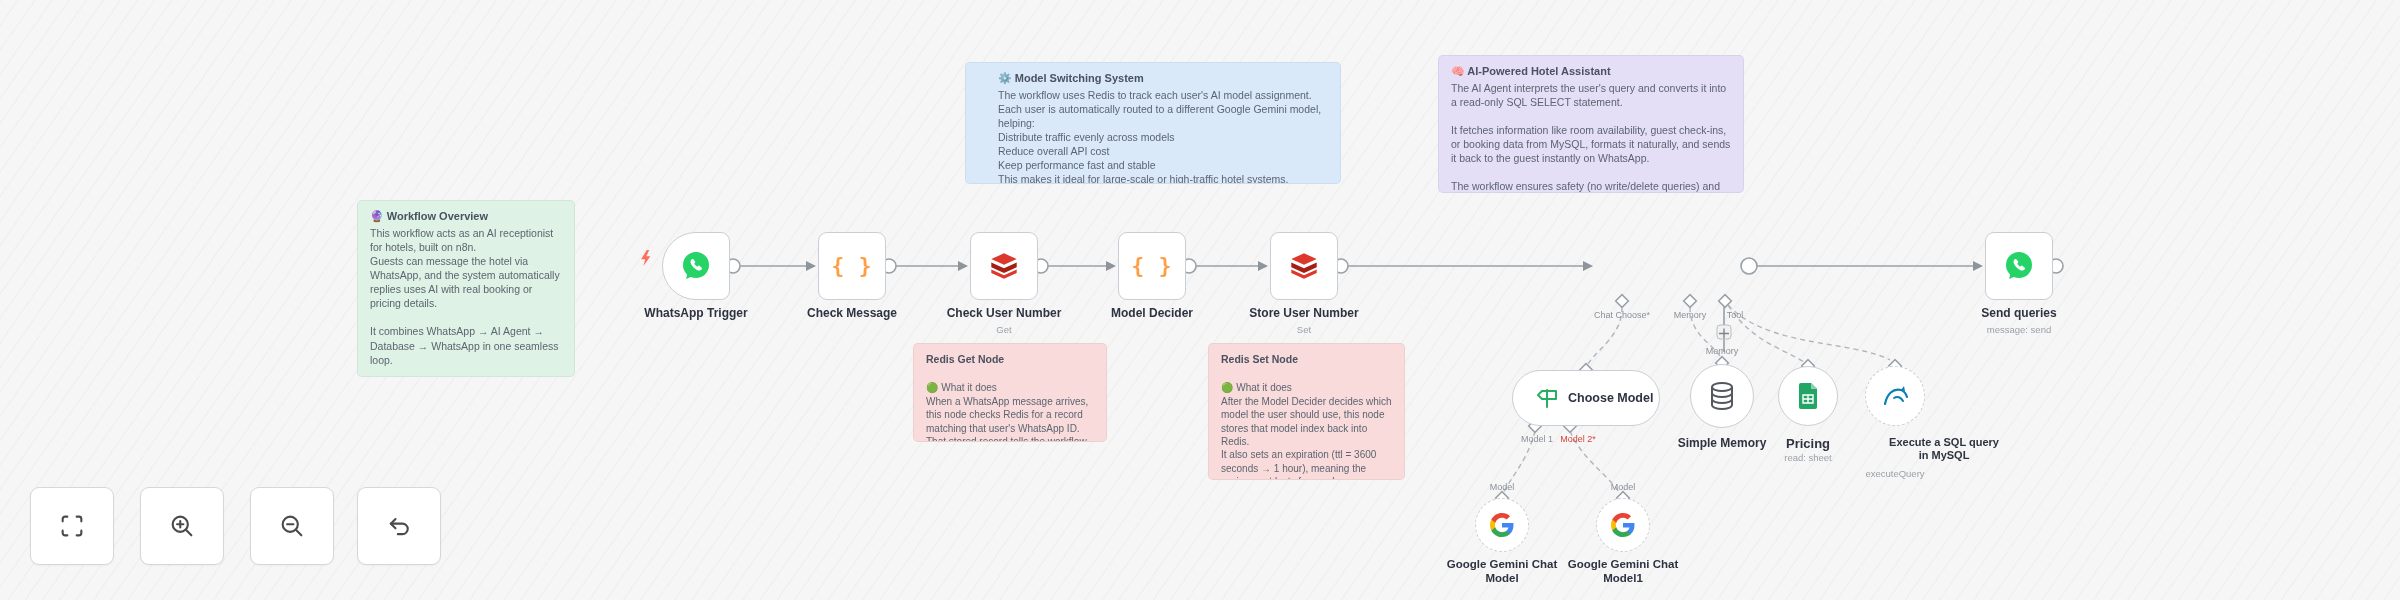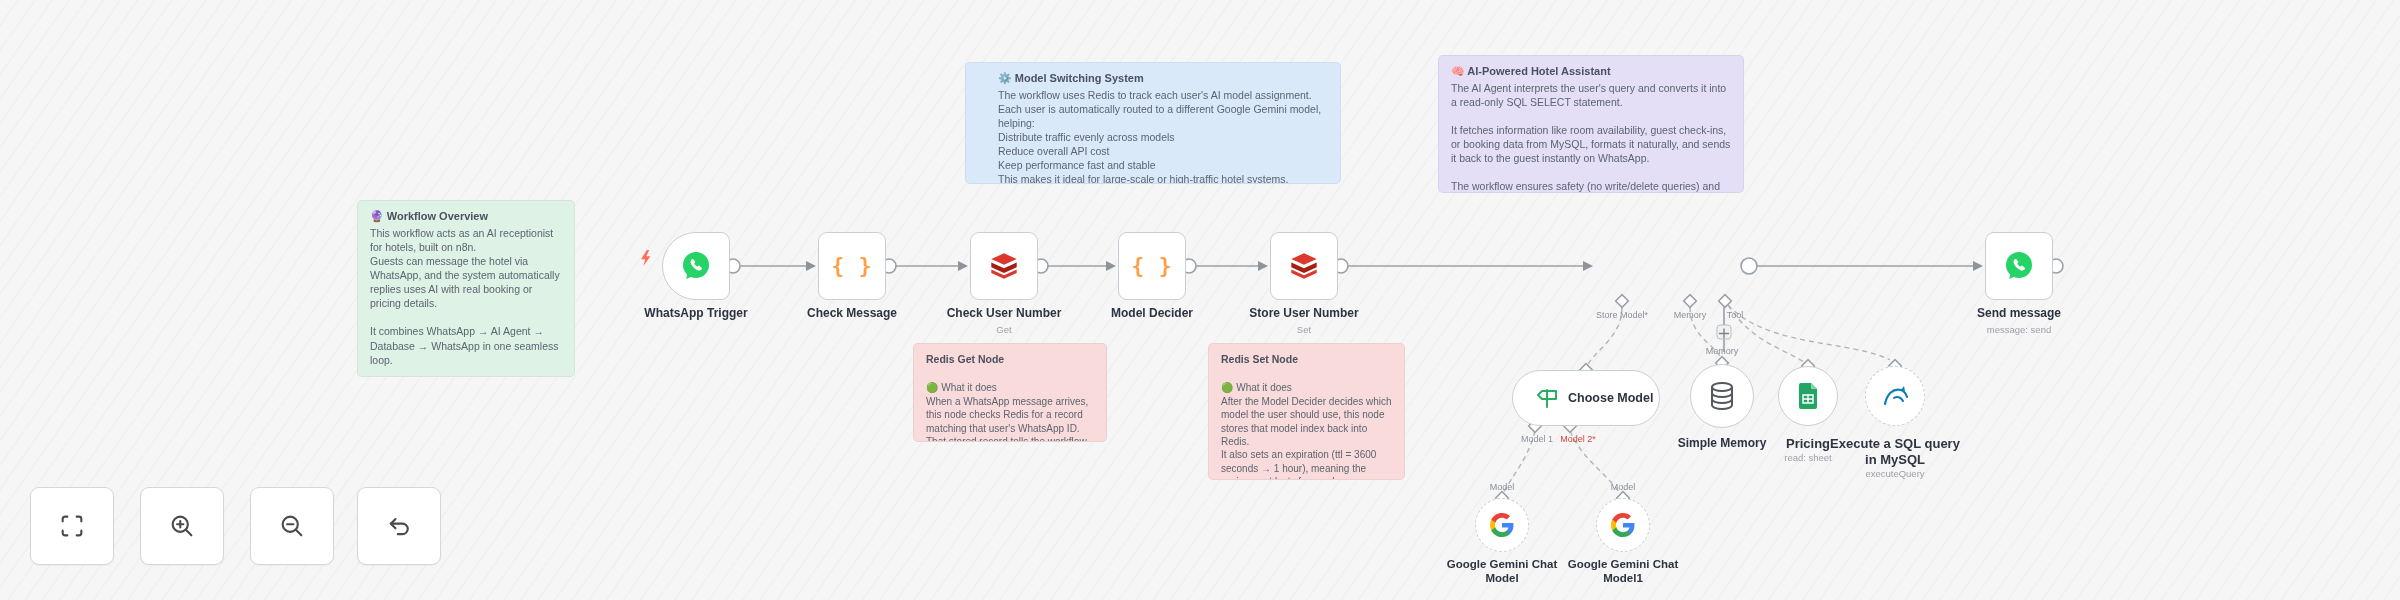--- a/index.html
+++ b/index.html
@@ -197,32 +197,32 @@
   <div class="node node-square" style="left:1270px; top:232px;">
     <svg width="30" height="28" viewBox="0 0 26 22">
       <polygon points="13,0 24,5 13,10 2,5" fill="#dc382d"></polygon>
       <polygon points="2,8 13,13 24,8 24,12 13,17 2,12" fill="#a41e11"></polygon>
       <polygon points="2,14 13,19 24,14 24,17 13,22 2,17" fill="#dc382d"></polygon>
     </svg>
   </div>
   <div class="lbl" style="left:1304px; top:306px;">Store User Number</div>
   <div class="sub" style="left:1304px; top:324px;">Set</div>
 
-  <div class="portlbl" style="left:1622px; top:310px;">Store Model*</div>
+  <div class="portlbl" style="left:1622px; top:310px;">Chat Choose*</div>
   <div class="portlbl" style="left:1690px; top:310px;">Memory</div>
   <div class="portlbl" style="left:1735px; top:310px;">Tool</div>
 
   <div class="node node-square" style="left:1985px; top:232px;">
     <svg width="32" height="32" viewBox="0 0 32 32">
       <circle cx="16" cy="15" r="13" fill="#25D366"></circle>
       <path d="M6,29 L8,22 L13,26 Z" fill="#25D366"></path>
       <path d="M11.5,9.5 c-1,1-1.3,2.6-.4,4.5 1.2,2.6 3.3,4.7 5.9,5.9 1.9.9 3.5.6 4.5-.4 .6-.6.6-1.5 0-2l-1.9-1.6c-.5-.4-1.2-.4-1.6.1l-.6.7c-1.4-.7-2.5-1.8-3.2-3.2l.7-.6c.5-.4.5-1.1.1-1.6L13.5,9.5c-.5-.6-1.4-.6-2,0z" fill="#ffffff"></path>
     </svg>
   </div>
-  <div class="lbl" style="left:2019px; top:306px;">Send message</div>
+  <div class="lbl" style="left:2019px; top:306px;">Send queries</div>
   <div class="sub" style="left:2019px; top:324px;">message: send</div>
 
   <div class="node node-pill" style="left:1512px; top:370px;">
     <svg width="24" height="22" viewBox="0 0 24 22">
       <path d="M12,3 V20" stroke="#27ae60" stroke-width="2" stroke-linecap="round"></path>
       <path d="M21,4 H7 L3,8 L7,12 H21 Z" fill="none" stroke="#27ae60" stroke-width="2" stroke-linejoin="round"></path>
     </svg>
     <span class="node-title-inline">Choose Model</span>
   </div>
   <div class="portlbl" style="left:1537px; top:434px;">Model 1</div>
@@ -248,21 +248,21 @@
   <div class="lbl" style="left:1808px; top:436px; font-size:13px;">Pricing</div>
   <div class="sub" style="left:1808px; top:452px;">read: sheet</div>
 
   <div class="node node-circle node-dashed" style="left:1865px; top:366px; width:60px; height:60px;">
     <svg width="28" height="24" viewBox="0 0 28 24">
       <path d="M4,20 C6,10 12,4 20,6 C24,7 25,10 26,13" fill="none" stroke="#0b7eb5" stroke-width="2.2" stroke-linecap="round"></path>
       <path d="M13,14 C16,12 20,13 22,17" fill="none" stroke="#0b7eb5" stroke-width="2" stroke-linecap="round"></path>
       <path d="M20,6 L23,2 L24,7" fill="#0b7eb5" stroke="none"></path>
     </svg>
   </div>
-  <div class="lbl" style="left:1895px; top:436px; font-size:13px;">Execute a SQL query
+  <div class="lbl" style="left:1944px; top:436px; font-size:11px;">Execute a SQL query
 in MySQL</div>
   <div class="sub" style="left:1895px; top:468px;">executeQuery</div>
 
   <div class="portlbl" style="left:1502px; top:482px;">Model</div>
   <div class="node node-circle node-dashed" style="left:1475px; top:498px; width:54px; height:54px;">
     <svg width="24" height="24" viewBox="0 0 24 24">
       <path fill="#4285F4" d="M23.49 12.27c0-.79-.07-1.54-.19-2.27H12v4.51h6.47c-.29 1.48-1.14 2.73-2.4 3.58v3h3.86c2.26-2.09 3.56-5.17 3.56-8.82z"></path>
       <path fill="#34A853" d="M12 24c3.24 0 5.95-1.08 7.93-2.91l-3.86-3c-1.08.72-2.45 1.16-4.07 1.16-3.13 0-5.78-2.11-6.73-4.96H1.29v3.09C3.26 21.3 7.31 24 12 24z"></path>
       <path fill="#FBBC05" d="M5.27 14.29c-.25-.72-.38-1.49-.38-2.29s.14-1.57.38-2.29V6.62H1.29C.47 8.24 0 10.06 0 12s.47 3.76 1.29 5.38l3.98-3.09z"></path>
       <path fill="#EA4335" d="M12 4.75c1.77 0 3.35.61 4.6 1.8l3.42-3.42C17.95 1.19 15.24 0 12 0 7.31 0 3.26 2.7 1.29 6.62l3.98 3.09c.95-2.85 3.6-4.96 6.73-4.96z"></path>

